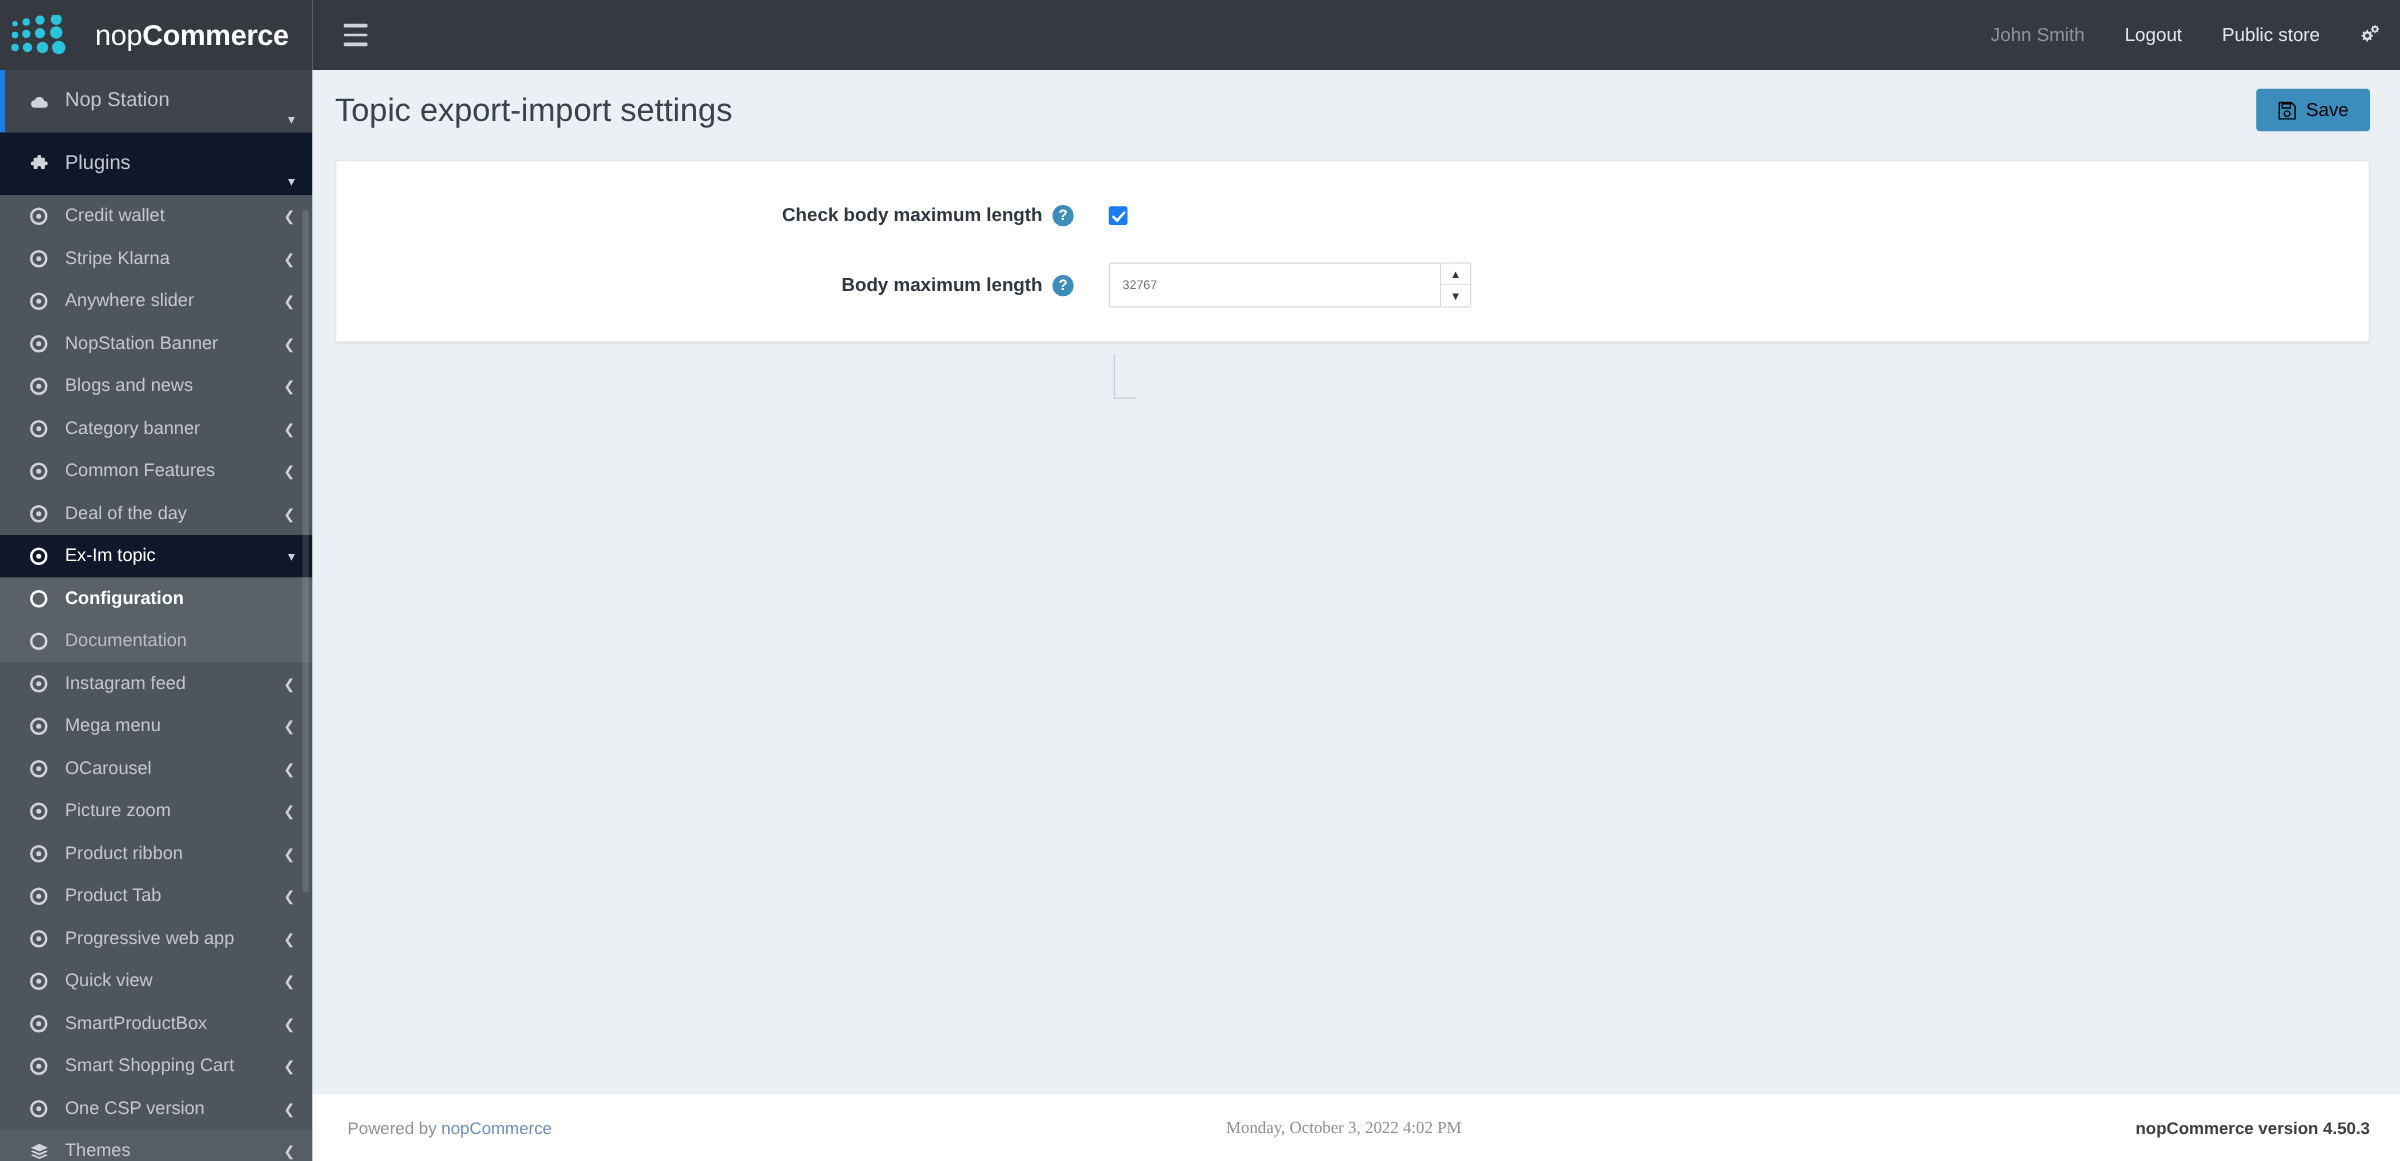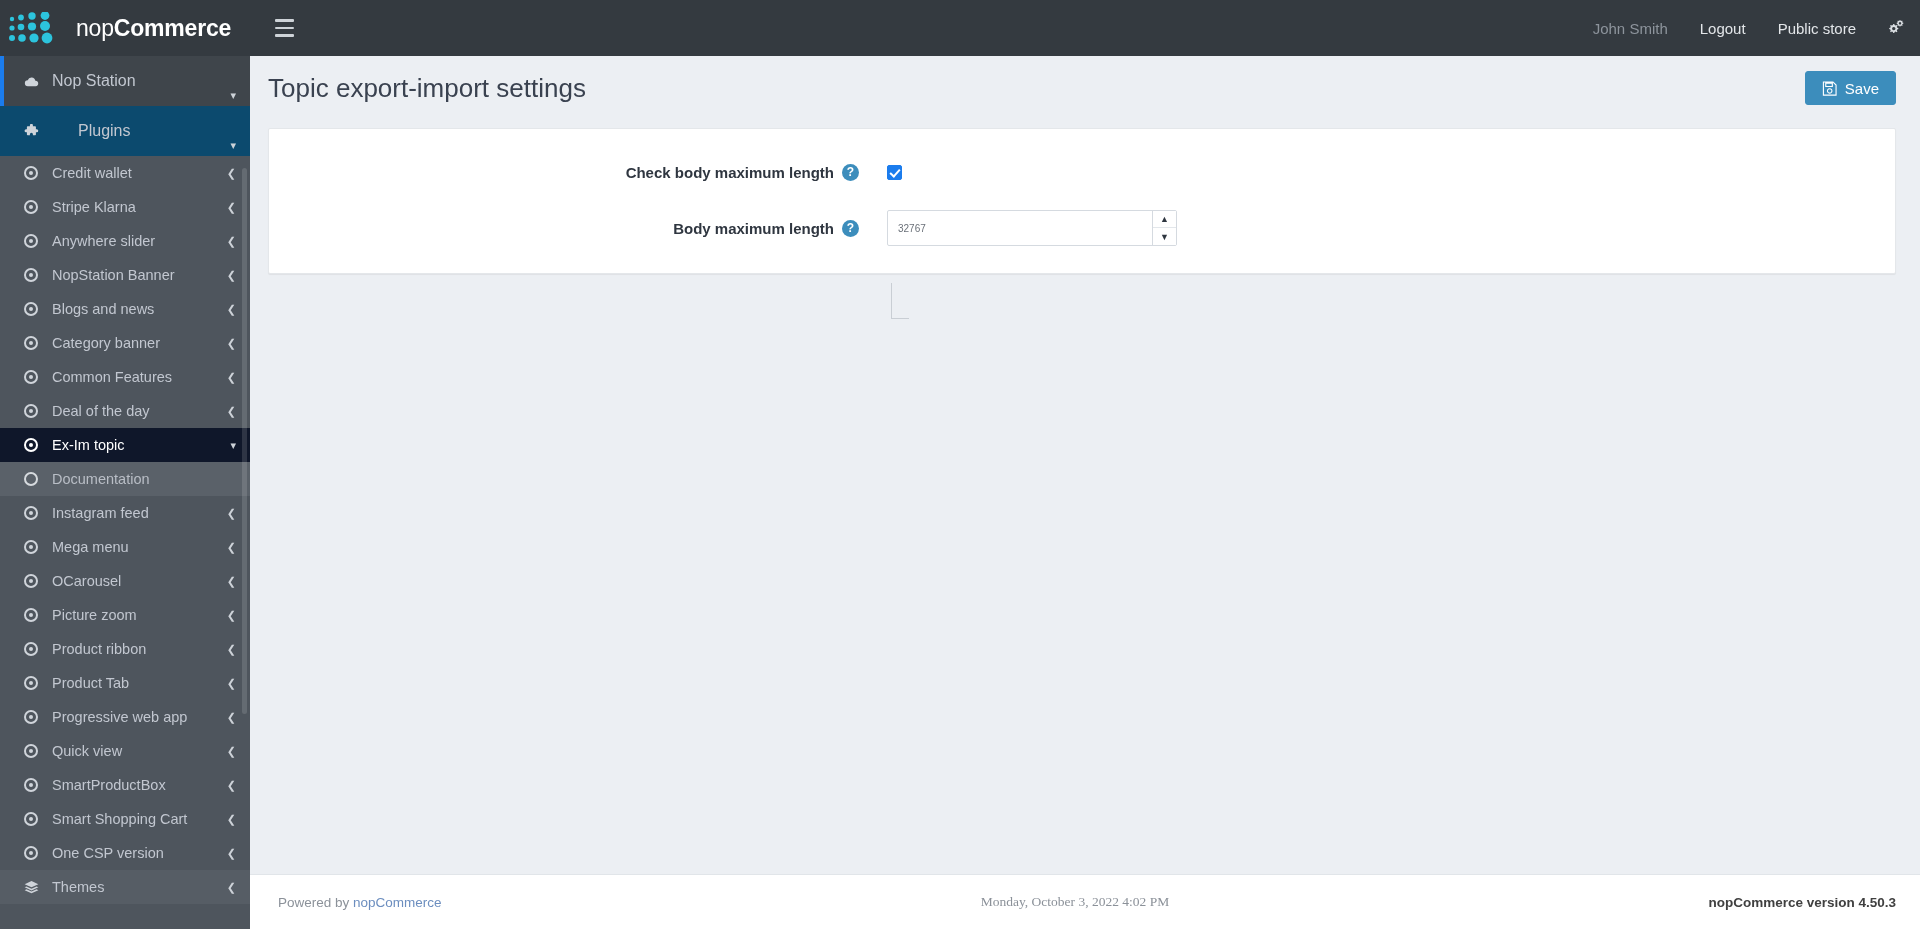--- a/index.html
+++ b/index.html
@@ -48,21 +48,21 @@
     position: relative;
     display: flex; align-items: center;
     height: 34px;
     padding-left: 20px; padding-right: 14px;
     color: #c2c7d0; font-size: 14.5px;
     white-space: nowrap;
     cursor: pointer;
   }
   .nav-item.header-item { height: 50px; font-size: 16px; }
   .nav-item.level0 { background: #3f454b; }
-  .nav-item.plugins-row { background: #0c4a6e; gap: 26px; }
+  .nav-item.plugins-row { background: #0f172a; }
   .nav-item.active-parent { color: #ffffff; font-weight: normal; background: #0f172a; }
   .nav-item.active-sub { color: #ffffff; font-weight: bold; background: #5a6169; }
   .nav-item.dim-sub { color: #b9bec6; background: #5a6169; padding-left: 20px; }
   .nav-item.themes-row { background: #565d65; }
 
   .accent-bar {
     position: absolute; left: 0; top: 0;
     width: 4px; height: 100%;
     background: #1b7ced;
   }
@@ -144,21 +144,21 @@
     height: 64px;
     display: flex; align-items: center;
     padding: 0 24px 0 18px;
   }
   .page-title {
     font-size: 26px; color: #3a4250; font-weight: normal;
     margin: 0;
   }
   .head-spacer { flex: 1 1 auto; }
   .btn-save {
-    background: #3c8dbc; color: #ffffff;
+    background: #3c8dbc; color: #000000;
     border: 1px solid #3c8dbc; border-radius: 3px;
     font-size: 15px; font-family: "Liberation Sans", sans-serif;
     height: 34px; padding: 0 16px;
     display: inline-flex; align-items: center; gap: 8px;
     cursor: pointer;
   }
 
   .card {
     margin: 8px 24px 0 18px;
     background: #fff;
@@ -354,20 +354,26 @@
             <span class="nav-label">Deal of the day</span>
             <span class="nav-caret">❮</span>
           </div>
           <div class="nav-item active-parent">
             <span class="nav-icon">
               <span class="circle-dot white"></span>
             </span>
             <span class="nav-label">Ex-Im topic</span>
             <span class="nav-caret">▾</span>
           </div>
+          <div class="nav-item active-sub">
+            <span class="nav-icon">
+              <span class="circle-empty white"></span>
+            </span>
+            <span class="nav-label">Configuration</span>
+          </div>
           <div class="nav-item dim-sub">
             <span class="nav-icon">
               <span class="circle-empty"></span>
             </span>
             <span class="nav-label">Documentation</span>
           </div>
           <div class="nav-item">
             <span class="nav-icon">
               <span class="circle-dot"></span>
             </span>

